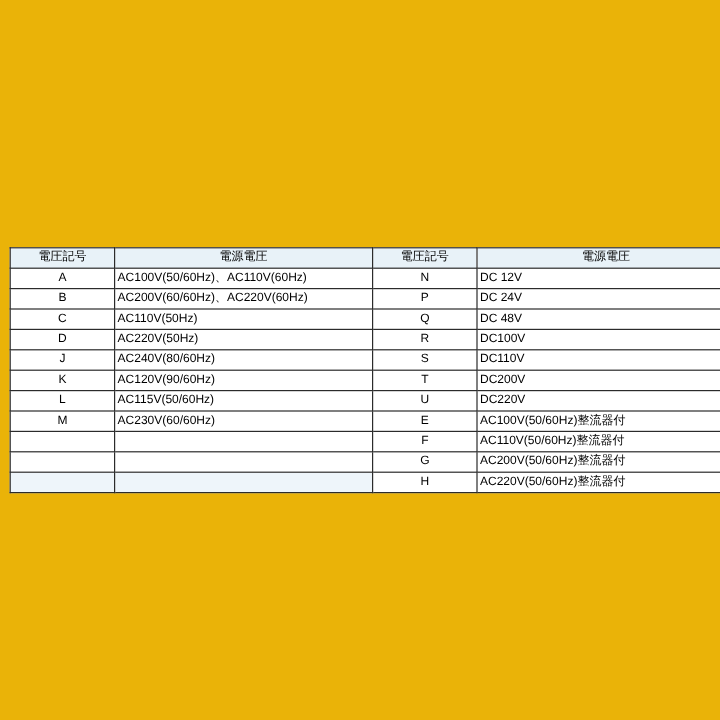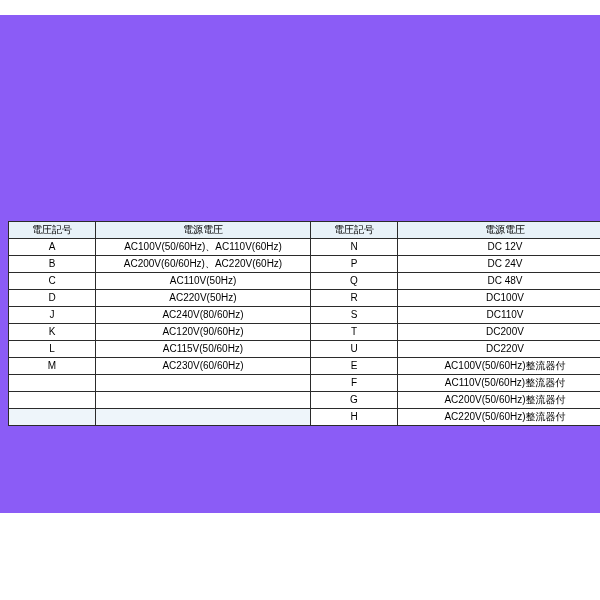--- a/index.html
+++ b/index.html
@@ -6,24 +6,23 @@
     margin: 0;
     padding: 0;
     width: 600px;
     height: 600px;
     background: #ffffff;
     font-family: "Liberation Sans", sans-serif;
   }
   #page {
     position: relative;
     width: 600px;
-    height: 498px;
-    background: #8b5cf6;
+    height: 600px;
+    background: #eab308;
     overflow: hidden;
-    margin-top: 15px;
   }
   #table-wrap {
     position: absolute;
     left: 8px;
     top: 206px;
     width: 584px;
   }
   table.voltage-table {
     border-collapse: collapse;
     table-layout: fixed;
@@ -46,21 +45,20 @@
   .col-volt { width: 210px; text-align: center; }
   .head-row td {
     background: #e8f2f8;
     text-align: center;
     font-size: 10px;
   }
   .code-cell {
     text-align: center;
   }
   .volt-cell {
-    text-align: center;
   }
   .empty-cell {
     background: #eef5fa;
   }
   .empty-cell.plain {
     background: #ffffff;
   }
 </style>
 </head>
 <body>

